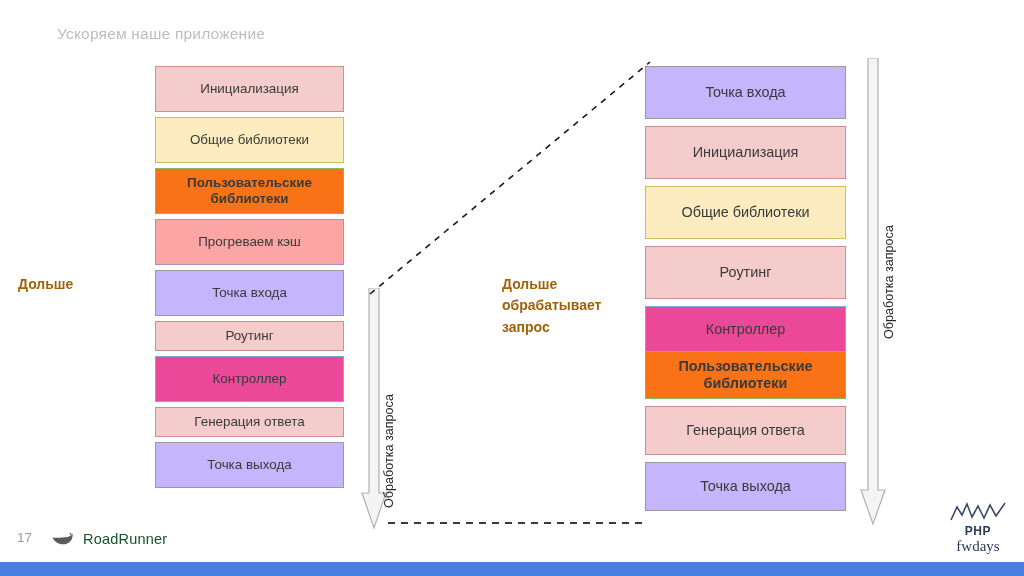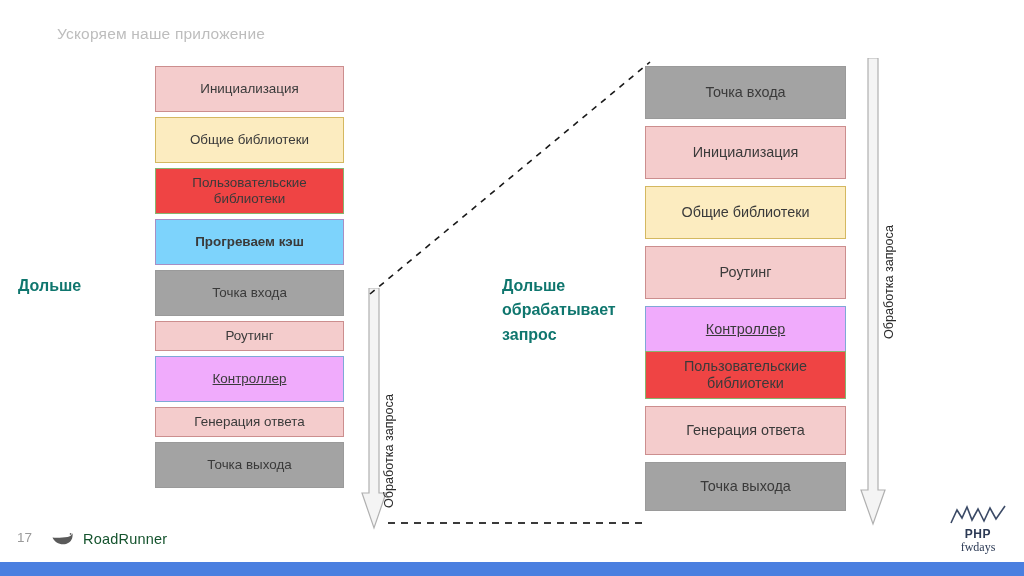--- a/index.html
+++ b/index.html
@@ -49,31 +49,31 @@
 
   
   .h46 { height: 46px; }
   .gap5  { margin-top: 5px; }
   .gap7  { margin-top: 7px; }
   .gap0  { margin-top: -1px; }
 
   
   .c-pink   { background: #f4cccc; border-color: #cc8e8e; }
   .c-yellow { background: #fcecc0; border-color: #d4b860; }
-  .c-green  { background: #ef4444; border-color: #86b56f; }
-  .c-purple { background: #7dd3fc; border-color: #a88fc4; font-weight: bold; }
-  .c-gray   { background: #a3a3a3; border-color: #9a9a9a; }
-  .c-blue   { background: #f0abfc; border-color: #7fa8d6; text-decoration: underline; }
+  .c-green  { background: #f97316; border-color: #86b56f; font-weight: bold; }
+  .c-purple { background: #fca5a5; border-color: #a88fc4; }
+  .c-gray   { background: #c4b5fd; border-color: #9a9a9a; }
+  .c-blue   { background: #ec4899; border-color: #7fa8d6; }
 
   
   .side-label {
     position: absolute;
-    font-size: 16px;
+    font-size: 14px;
     font-weight: bold;
-    color: #0f766e;
+    color: #a16207;
     line-height: 1.52;
   }
   #label-left  { left: 18px;  top: 274px; width: 132px; }
   #label-right { left: 502px; top: 274px; width: 140px; }
 
   
   .arrow-wrap { position: absolute; }
   #arrow-left  { left: 361px; top: 288px; width: 26px; height: 242px; }
   #arrow-right { left: 860px; top: 58px;  width: 26px; height: 468px; }
   .arrow-wrap svg { display: block; width: 100%; height: 100%; }
@@ -134,21 +134,21 @@
     text-align: center;
     color: #3b4a66;
   }
   #fwdays-logo svg { display: block; margin: 0 auto 2px; }
   #fwdays-php {
     font-size: 12px; font-weight: bold;
     letter-spacing: .6px; line-height: 1.05;
     color: #2c3a55;
   }
   #fwdays-word {
-    font-size: 12px; line-height: 1.1;
+    font-size: 15px; line-height: 1.1;
     color: #2c3a55;
     font-family: "Liberation Serif", serif;
   }
 </style>
 </head>
 <body>
 
 <div id="slide">
 
   <div id="slide-title">Ускоряем наше приложение</div>

